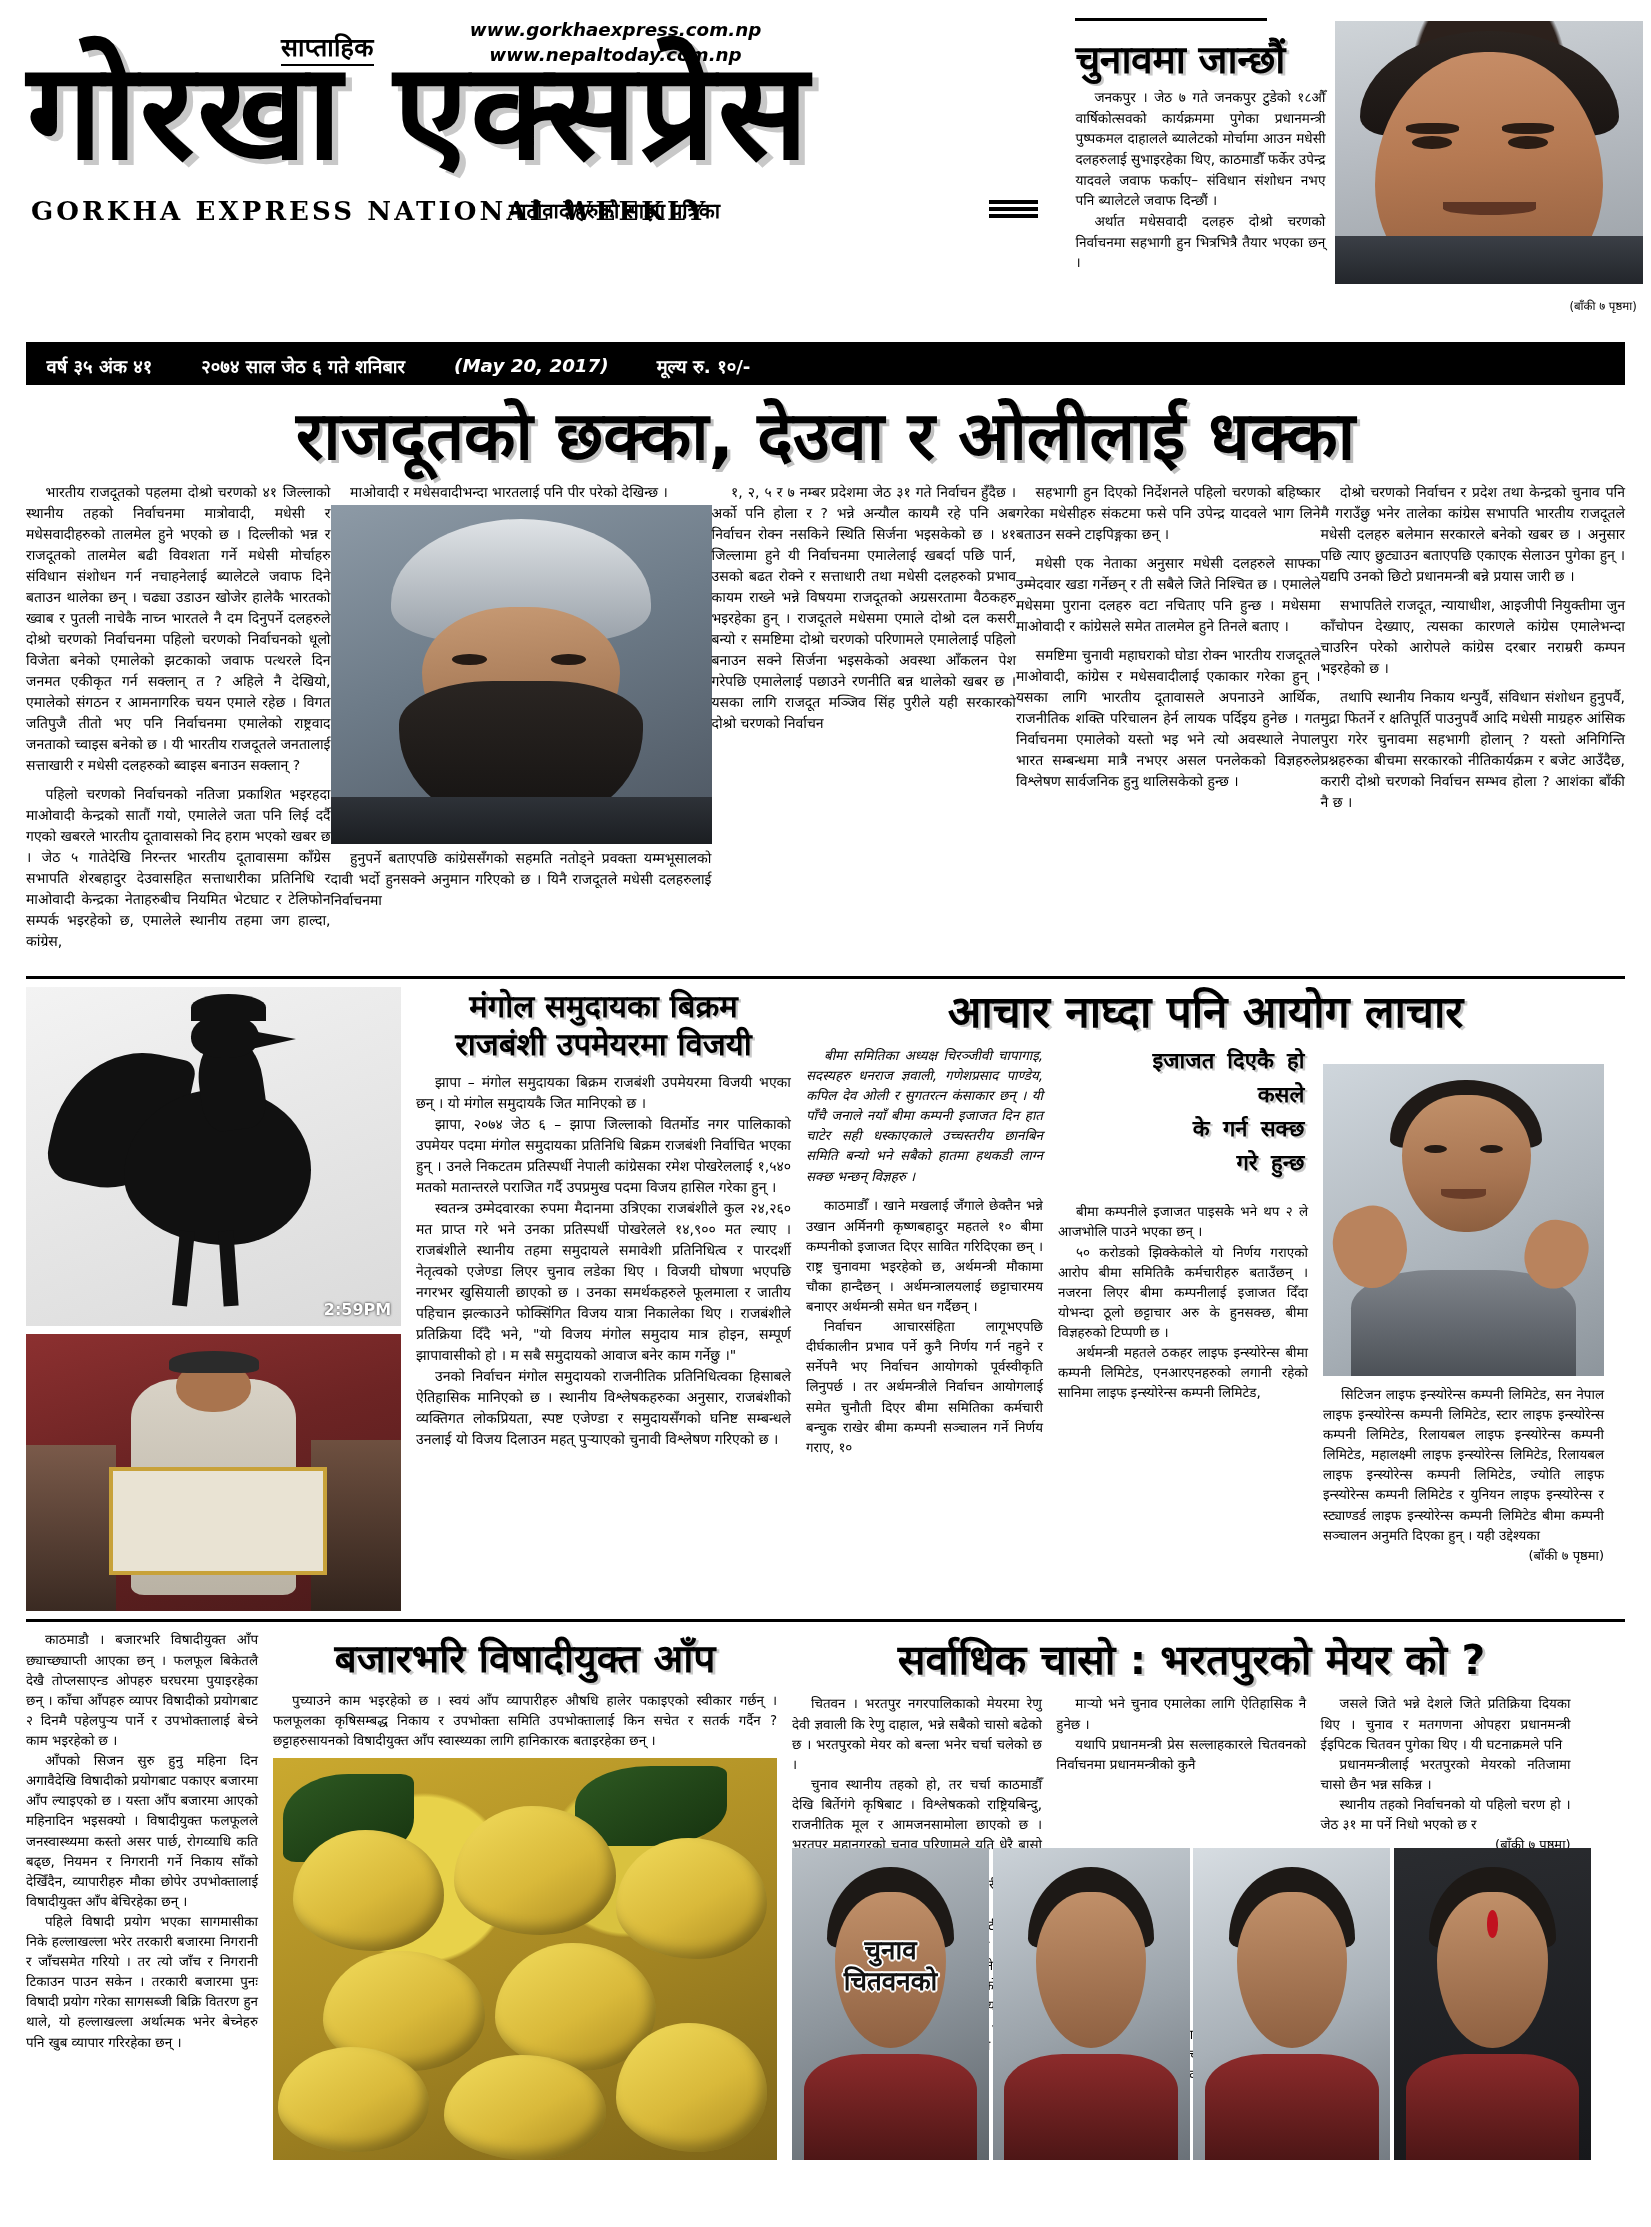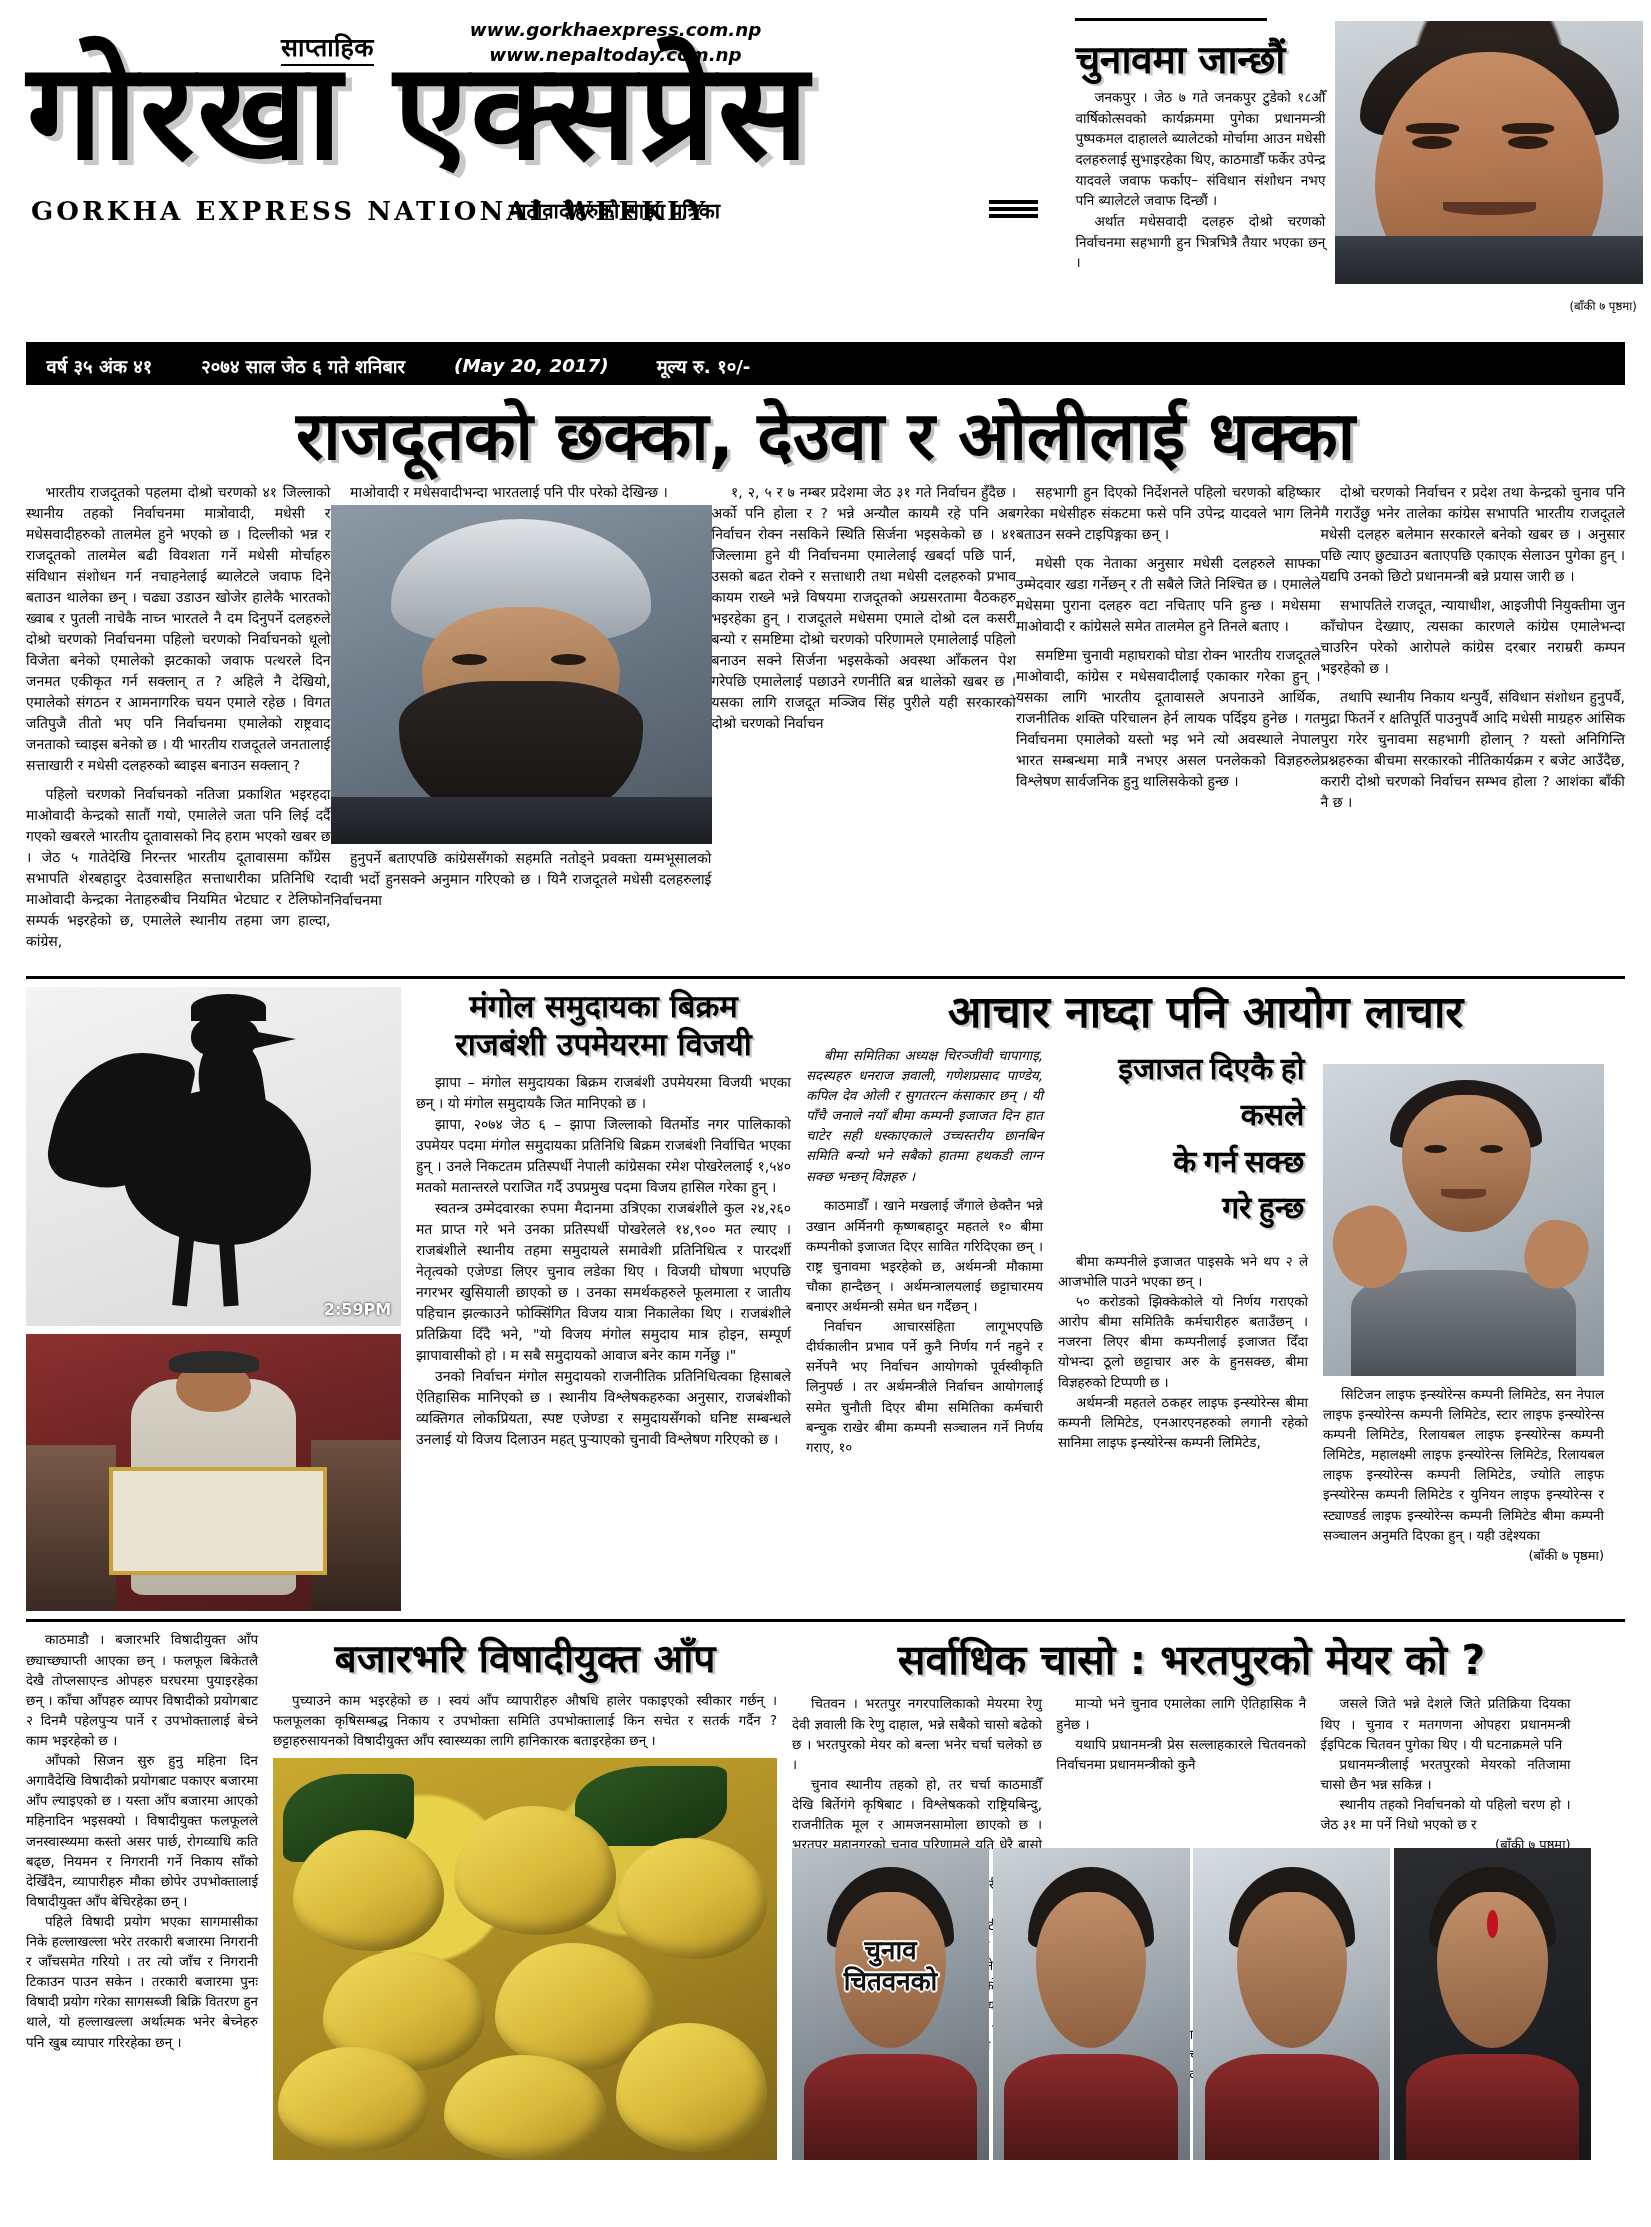--- a/index.html
+++ b/index.html
@@ -183,21 +183,21 @@
   .mid-head3{
     font-family:"DejaVu Sans",sans-serif;font-weight:bold;font-size:44px;
     line-height:1.15;text-align:center;margin:0 0 8px 0;
     text-shadow:2.7px 2.2px 0 #c9c9c9;
   }
   .mid-c3-inner{display:flex;gap:15px;}
   .m3a{width:237px;}
   .m3b{width:250px;position:relative;}
   .m3c{width:281px;position:relative;}
   .pullq{
-    font-family:Liberation Serif, serif;font-weight:bold;font-size:30px;
+    font-family:Liberation Mono, monospace;font-weight:bold;font-size:22px;
     line-height:1.55;text-align:right;padding-right:3.6px;
     text-shadow:2.2px 1.8px 0 #c9c9c9;
   }
   .hand-photo{
     position:absolute;right:0;top:18px;width:281px;height:312px;overflow:hidden;
     background:linear-gradient(155deg,#cfd6dc 0%,#aeb6bd 55%,#8d959c 100%);
   }
   .hp-head{position:absolute;left:28%;top:10%;width:46%;height:44%;
     border-radius:46% 46% 48% 48%/44% 44% 56% 56%;
     background:linear-gradient(175deg,#c2916a 0%,#a87552 60%,#8a5d3e 100%);}

